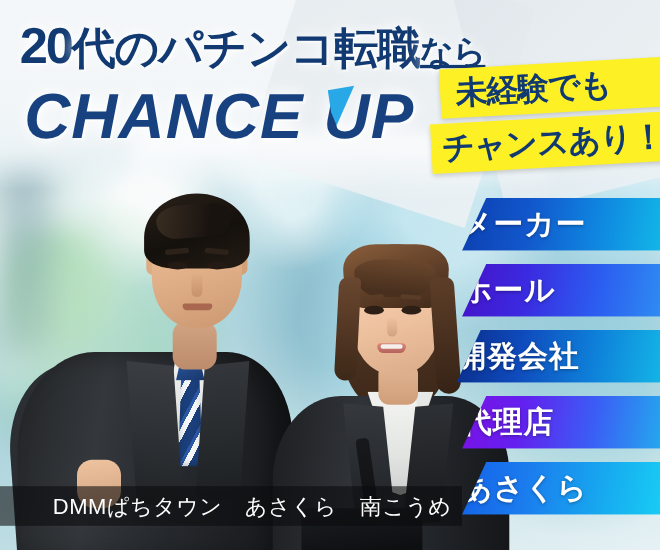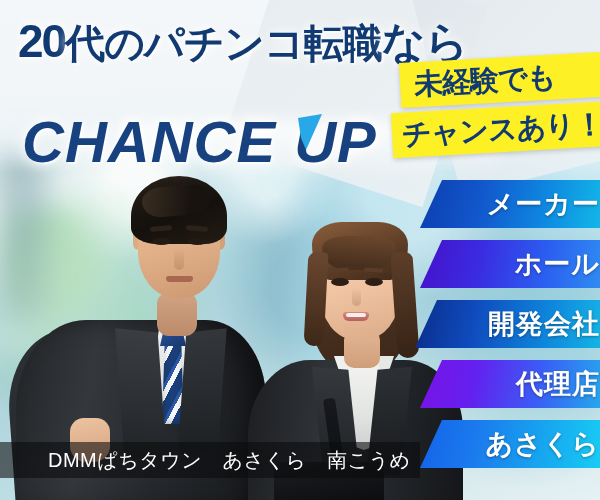--- a/index.html
+++ b/index.html
@@ -286,38 +286,38 @@
     font-weight: 700;
     color: #123a72;
     letter-spacing: -1px;
     white-space: nowrap;
     text-shadow:
       0 0 10px rgba(255,255,255,0.9),
       0 0 16px rgba(255,255,255,0.8),
       2px 2px 0 rgba(255,255,255,0.55);
   }
   .headline .num { font-size: 46px; letter-spacing: -2px; }
-  .headline .small { font-size: 43px; }
+  .headline .small { font-size: 30px; text-decoration: underline; }
 
   .logo {
     position: absolute;
     left: 22px; top: 72px;
     font-size: 58px;
     font-weight: 700;
     font-style: italic;
     color: #17427f;
     letter-spacing: 1px;
     white-space: nowrap;
     text-shadow:
       0 0 12px rgba(255,255,255,0.95),
       0 0 20px rgba(255,255,255,0.85),
       2px 2px 0 rgba(255,255,255,0.6);
   }
   .logo .gap { display:inline-block; width: 18px; }
-  .logo-up { position: relative; display: inline-block; margin-top: 36px; }
+  .logo-up { position: relative; display: inline-block; }
   .swoosh {
     position: absolute;
     left: -2px; top: 4px;
     width: 34px; height: 46px;
     pointer-events: none;
   }
 
   
   .badge {
     position: absolute;
@@ -346,21 +346,21 @@
 
   
   .cat-btn {
     position: absolute;
     right: 0;
     height: 48px;
     width: 180px;
     clip-path: polygon(22px 0, 100% 0, 100% 100%, 0 100%);
     display: flex;
     align-items: center;
-    justify-content: flex-end;
+    justify-content: flex-start;
     color: #ffffff;
     font-weight: 700;
     font-size: 27px;
     letter-spacing: 1px;
     text-shadow: 0 1px 3px rgba(0,0,0,0.35);
   }
   .cat-0 { top: 180px; background: linear-gradient(100deg, #0b3fb0 0%, #1257cc 34%, #0f86e0 68%, #12b6e8 100%); }
   .cat-1 { top: 240px; background: linear-gradient(100deg, #4512c9 0%, #3b2ae0 32%, #2b5df0 68%, #2f8bf2 100%); }
   .cat-2 { top: 300px; width: 185px; background: linear-gradient(100deg, #0a2d8a 0%, #0f4bbd 32%, #0e82da 68%, #14b4e6 100%); }
   .cat-3 { top: 360px; background: linear-gradient(100deg, #7a12e6 0%, #6320ef 30%, #3a5ef5 66%, #25a7ee 100%); }

